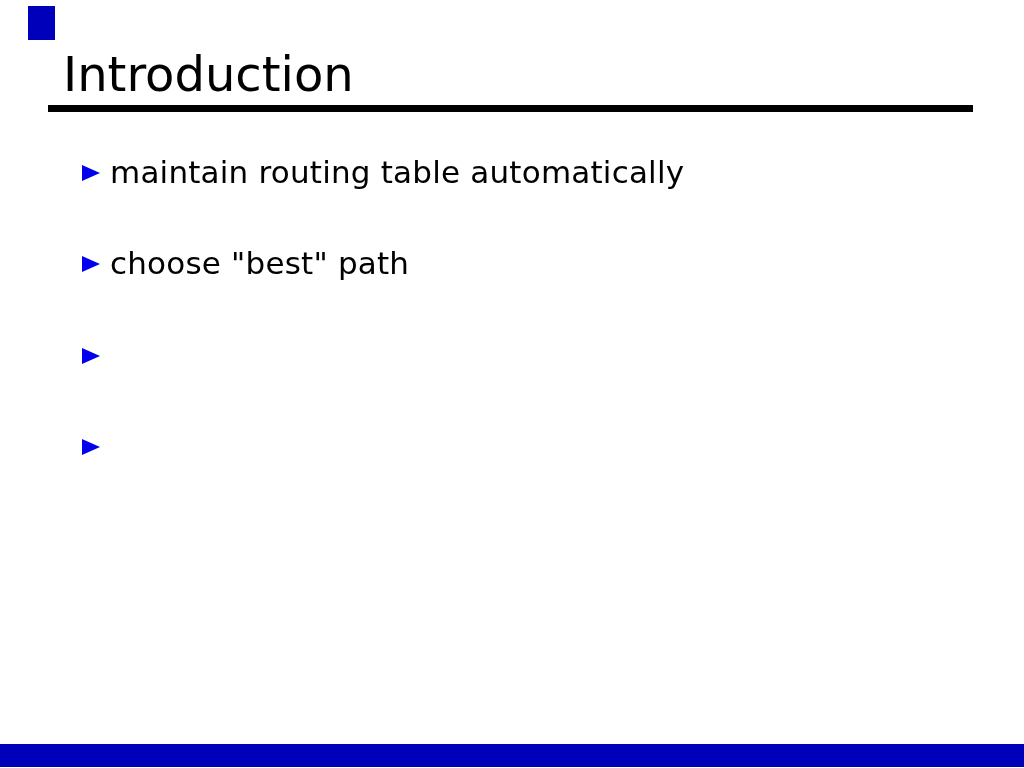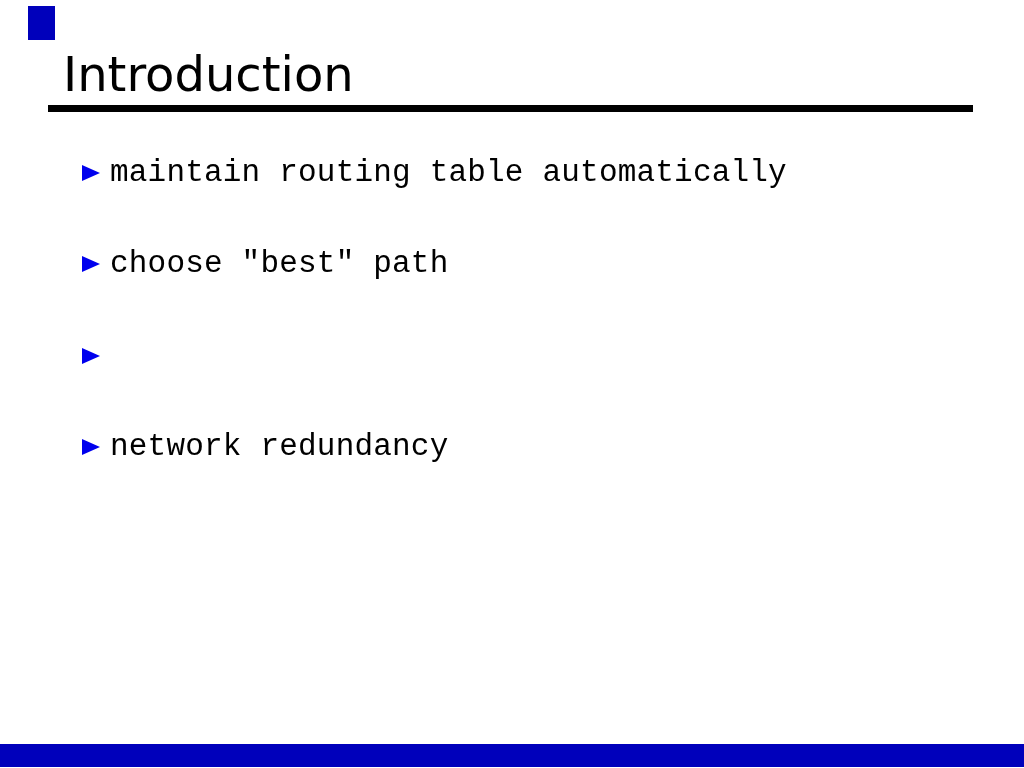--- a/index.html
+++ b/index.html
@@ -52,21 +52,20 @@
     list-style: none;
     margin: 0;
     padding: 0;
   }
   .bullet {
     position: absolute;
     left: 82px;
     height: 39px;
     display: flex;
     align-items: center;
-    font-family: Liberation Mono, monospace;
   }
   .b1 { top: 153px; }
   .b2 { top: 244px; }
   .b3 { top: 336px; }
   .b4 { top: 427px; }
   .tri {
     flex: none;
     width: 0;
     height: 0;
     border-left: 18px solid var(--bullet-marker, #0000ee);
@@ -108,19 +107,18 @@
     </li>
     <li class="bullet b2">
       <span class="tri"></span>
       <span class="btext">choose "best" path</span>
     </li>
     <li class="bullet b3">
       <span class="tri"></span>
     </li>
     <li class="bullet b4">
       <span class="tri"></span>
-      <span class="btext">network redundancy</span>
     </li>
   </ul>
 
   <div class="bottom-bar"></div>
 
 </div>
 
 </body></html>

